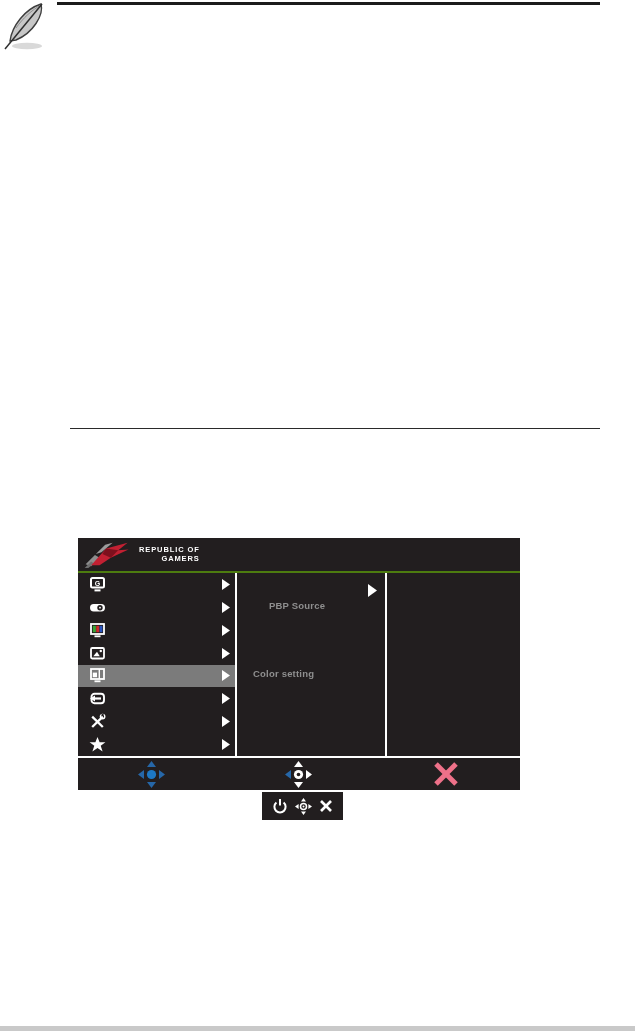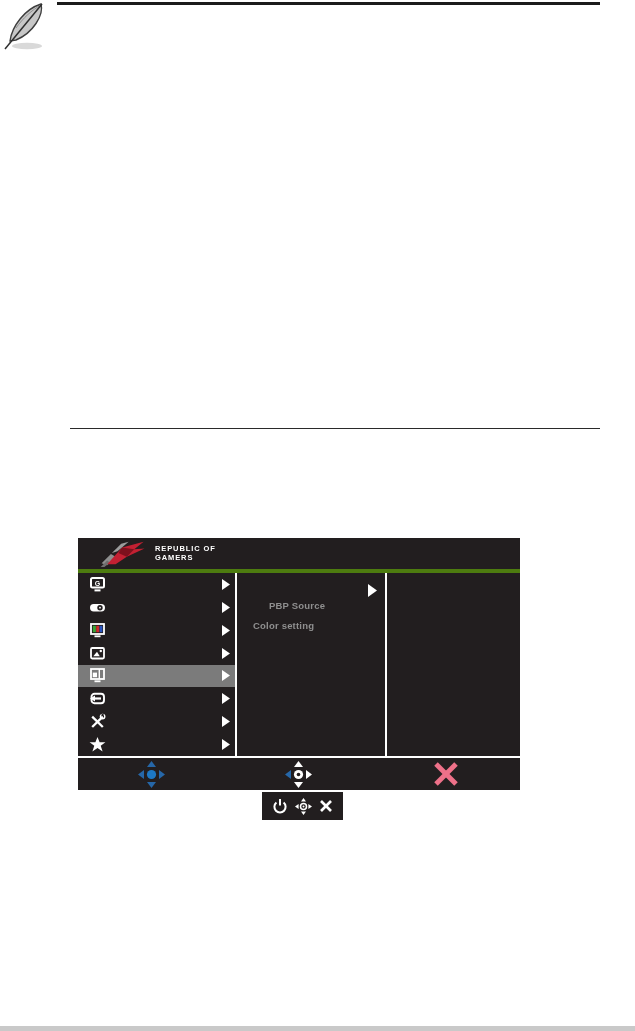--- a/index.html
+++ b/index.html
@@ -8,21 +8,21 @@
     font-family:"Liberation Sans",sans-serif;overflow:hidden;
   }
   
   .top-rule{position:absolute;left:57px;top:2px;width:543px;height:3px;background:#1b1b1b;}
   .mid-rule{position:absolute;left:70px;top:428px;width:530px;height:1px;background:#2a2a2a;}
   .feather{position:absolute;left:3px;top:2px;width:46px;height:50px;}
   .page-footer-bar{position:absolute;left:0;top:1026px;width:635px;height:5px;}
 
   
   .osd{position:absolute;left:78px;top:538px;width:442px;height:252px;display:flex;flex-direction:column;}
-  .osd-header{height:35px;flex:0 0 35px;border-bottom:4px solid #4d7c0f;display:flex;align-items:center;padding-left:22px;box-sizing:border-box;}
+  .osd-header{height:35px;flex:0 0 35px;border-bottom:2px solid #4d7c0f;display:flex;align-items:center;padding-left:6px;box-sizing:border-box;text-align:right;}
   .rog-logo{width:48px;height:28px;margin-right:7px;}
   .brand{color:#ffffff;font-weight:bold;font-size:7.5px;letter-spacing:0.9px;line-height:8.5px;text-transform:uppercase;}
   .osd-body{flex:1 1 auto;display:flex;min-height:0;}
   .col-main{width:157px;flex:0 0 157px;display:flex;flex-direction:column;border-right:2px solid #ffffff;}
   .menu-row{flex:1 1 0;display:flex;align-items:center;justify-content:space-between;padding:0 5px 0 11px;box-sizing:border-box;}
   .menu-row .mi{width:17px;height:17px;display:block;}
   .arrow{width:8px;height:11px;display:block;flex:0 0 8px;}
   .col-sub{width:148px;flex:0 0 148px;position:relative;border-right:2px solid #ffffff;}
   .sub-arrow{position:absolute;top:11px;right:8px;width:9px;height:13px;}
   .sub-item{position:absolute;left:16px;font-size:9.5px;font-weight:bold;letter-spacing:0.2px;}
@@ -161,21 +161,21 @@
           </svg>
       </div>
 
     </div>
 
     <div class="col-sub">
       <svg class="sub-arrow" viewBox="0 0 9 13">
           <polygon points="0,0 9,6.5 0,13" fill="#fff"></polygon>
         </svg>
       <div class="sub-item first" style="color:#8f8f8f;">PBP Source</div>
-      <div class="sub-item second" style="color:#8f8f8f;">Color setting</div>
+      <div class="sub-item second" style="color:#8f8f8f;margin-top:48px;">Color setting</div>
     </div>
 
     <div class="col-preview"></div>
   </div>
 
   <div class="osd-footer">
     <div class="foot-cell">
       <svg class="dpad" viewBox="0 0 27 27">
         <polygon points="13.5,0 18,6 9,6" fill="#2667a8"></polygon>
         <polygon points="13.5,27 18,21 9,21" fill="#2667a8"></polygon>

